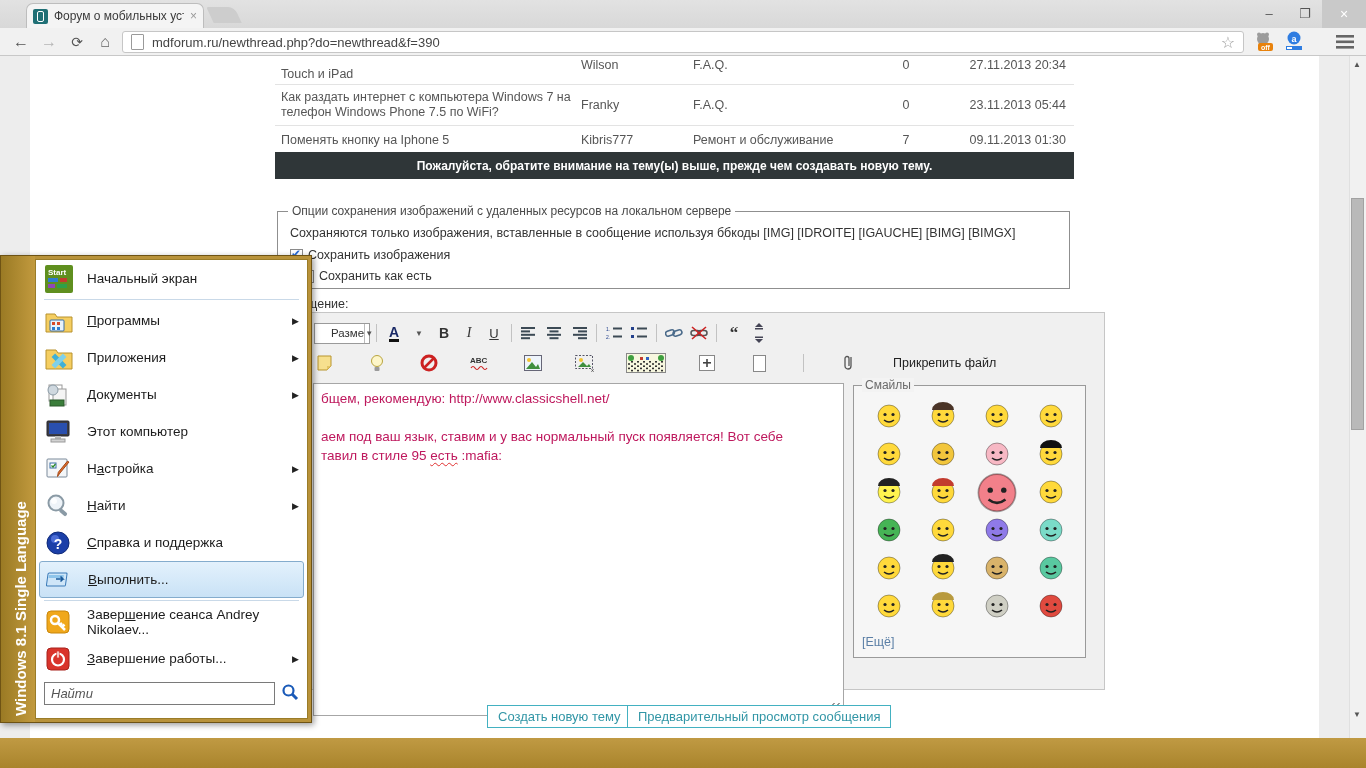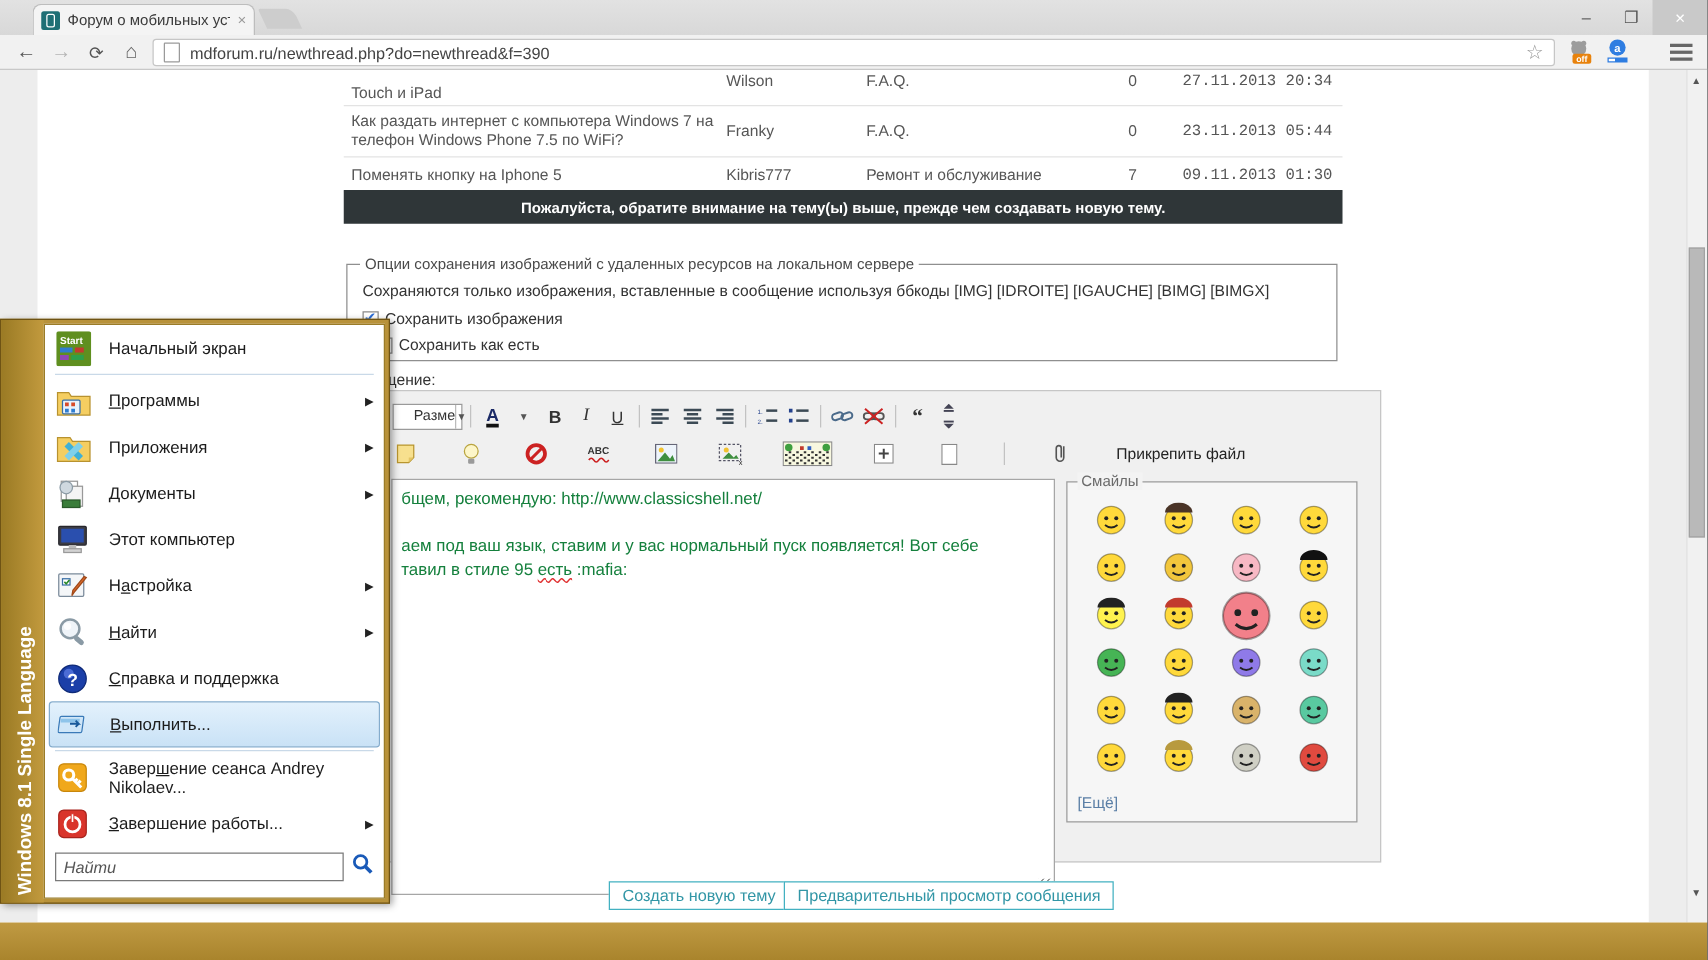--- a/index.html
+++ b/index.html
@@ -34,21 +34,21 @@
   #sb-track{left:1349px;top:0;width:17px;height:682px;background:#f1f1f1;border-left:1px solid #e0e0e0;box-sizing:border-box;}
   #sb-up{left:1353px;top:4px;font-size:8px;color:#555;}
   #sb-down{left:1353px;top:654px;font-size:8px;color:#555;}
   #sb-thumb{left:1351px;top:142px;width:13px;height:232px;background:#b9b9b9;border:1px solid #a2a2a2;box-sizing:border-box;}
   
   #threads{left:275px;top:0px;width:799px;}
   .t-row{display:grid;grid-template-columns:306px 112px 182px 62px 1fr;border-bottom:1px solid #e3e3e3;
          color:#565656;font-size:12.5px;}
   .t-row .c-title{padding-left:6px;}
   .t-row .c-rep{text-align:center;}
-  .t-row .c-date{text-align:right;padding-right:8px;font-family:Liberation Mono, monospace;}
+  .t-row .c-date{text-align:right;padding-right:8px;}
   .r0{height:28px;}
   .r0 .c-title{padding-top:11px;}
   .r0 .c-a,.r0 .c-s,.r0 .c-rep,.r0 .c-date{padding-top:2px;}
   .r1{height:40px;align-items:center;}
   .r1 .c-title{line-height:15px;}
   .r2{height:27px;align-items:center;}
   #notice{left:275px;top:96px;width:799px;height:27px;background:#2f3638;color:#fff;font-weight:bold;
           font-size:12px;display:flex;align-items:center;justify-content:center;}
   
   #optbox{left:277px;top:155px;width:793px;height:78px;border:1px solid #8f8f8f;box-sizing:border-box;}
@@ -70,21 +70,21 @@
   #size-sel b{width:13px;height:100%;border-left:1px solid #bbb;font-size:8px;color:#555;display:flex;align-items:center;justify-content:center;}
   .bB{font-weight:bold;font-size:14px;}
   .bI{font-style:italic;font-family:"Liberation Serif",serif;font-size:14px;}
   .bU{text-decoration:underline;font-size:13px;}
   .fa{font-weight:bold;font-size:14px;color:#1b2a66;border-bottom:3px solid #111;line-height:14px;}
   .ddc{font-size:8px;color:#555;}
   .quote-g{font-weight:bold;font-size:17px;color:#333;font-family:"Liberation Serif",serif;}
   #attach-label{font-size:12.5px;color:#222;margin-left:4px;}
   
   #msgarea{left:7px;top:70px;width:531px;height:333px;background:#fff;border:1px solid #a6a6a6;box-sizing:border-box;
-           font-size:13.5px;color:#15803d;line-height:19px;padding:5px 7px;white-space:pre-wrap;}
+           font-size:13.5px;color:#be185d;line-height:19px;padding:5px 7px;white-space:pre-wrap;}
   #resize{position:absolute;right:1px;bottom:1px;width:11px;height:11px;
           background:repeating-linear-gradient(135deg,transparent 0 2px,#999 2px 3.5px);}
   .spell{text-decoration:underline wavy #e03030 1px;text-underline-offset:2px;}
   
   #smilebox{left:547px;top:72px;width:233px;height:273px;border:1px solid #9a9a9a;background:#f6f6f6;box-sizing:border-box;}
   #smilelegend{position:absolute;left:8px;top:-8px;background:#f3f3f3;padding:0 3px;font-size:12px;color:#6a6a6a;}
   #smilegrid{position:absolute;left:8px;top:12px;width:216px;display:grid;grid-template-columns:repeat(4,1fr);
              grid-auto-rows:38px;align-items:center;justify-items:center;}
   #more-link{position:absolute;left:8px;bottom:8px;font-size:12.5px;color:#5b7fa6;}
   

